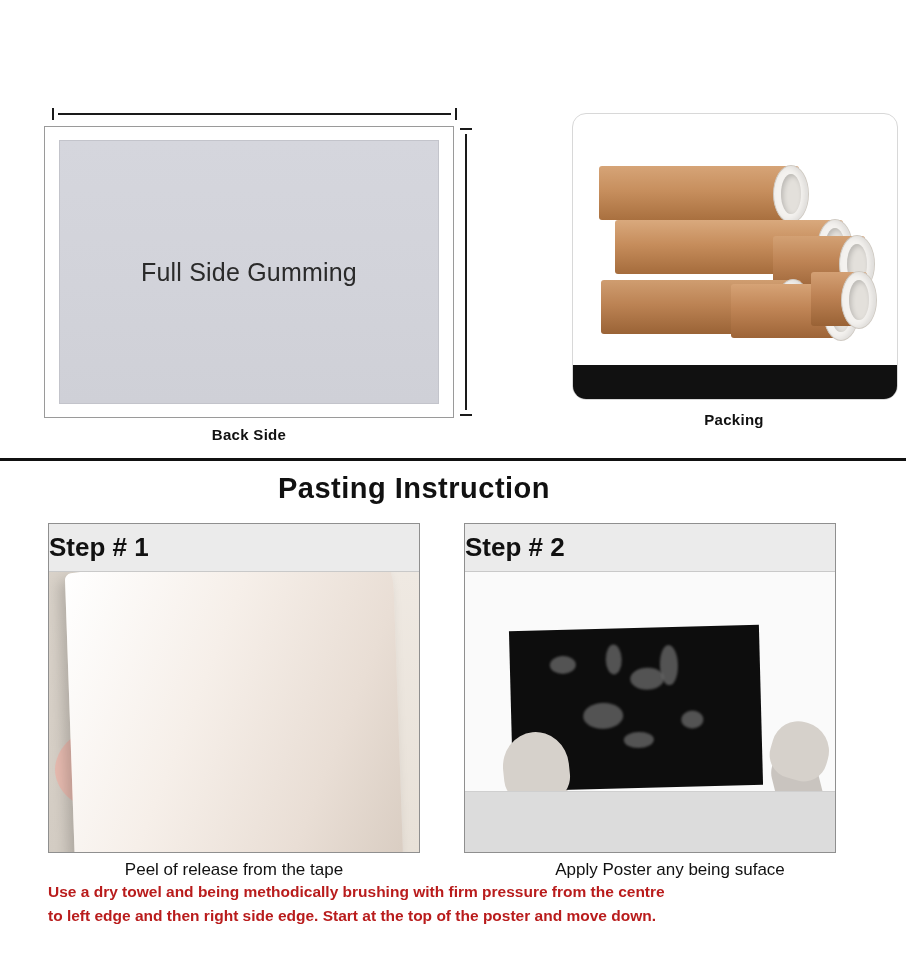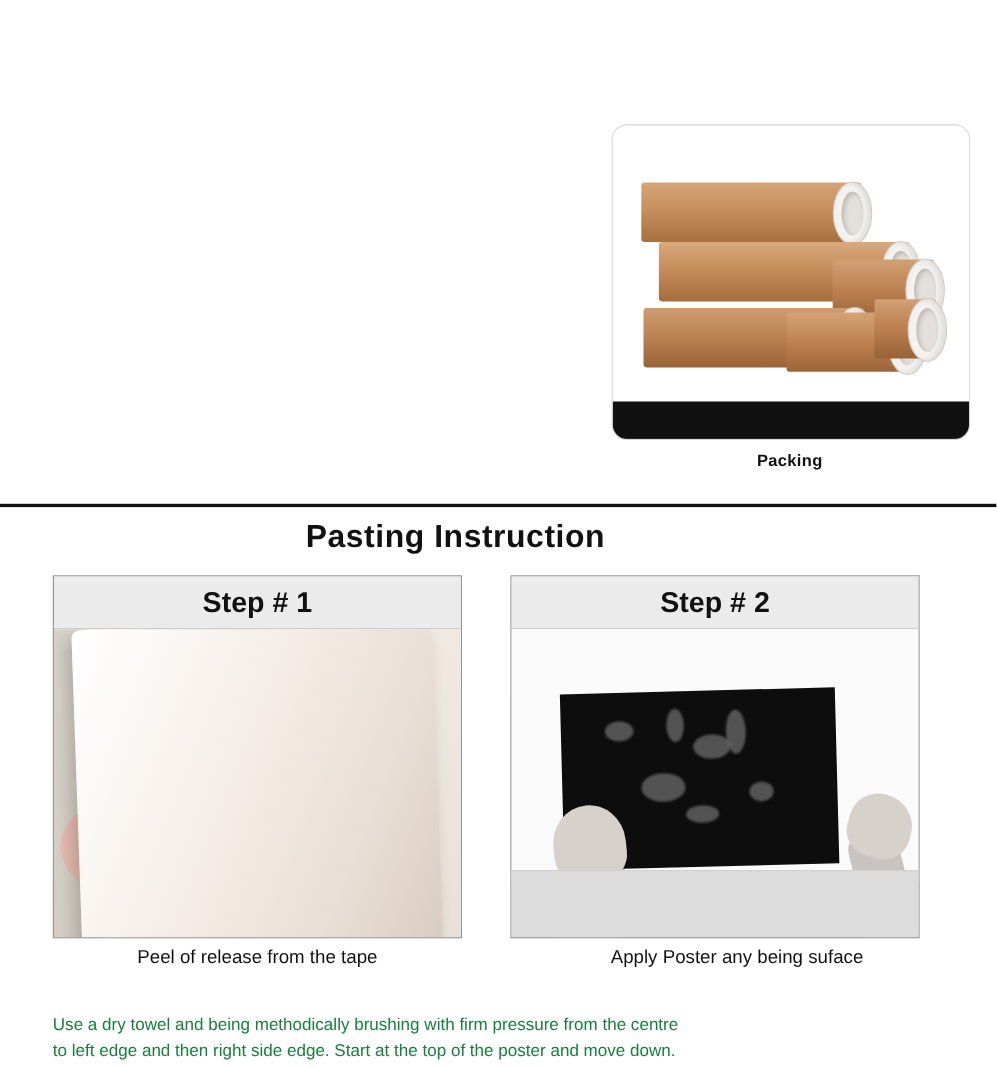--- a/index.html
+++ b/index.html
@@ -118,21 +118,21 @@
   }
   .caption-backside {
     left: 2px;
     top: 318px;
     width: 410px;
   }
 
   
   .packing-block {
     position: absolute;
-    left: 556px;
+    left: 572px;
     top: 113px;
     width: 296px;
     height: 325px;
     padding-left: 32px;
   }
   .photo-frame {
     position: absolute;
     left: 0; top: 0;
     width: 324px;
     height: 285px;
@@ -185,21 +185,21 @@
 
   .step-head {
     position: absolute;
     left: 0; top: 0;
     width: 100%;
     height: 48px;
     background: #ebebeb;
     border-bottom: 1px solid #c9c9c9;
     display: flex;
     align-items: center;
-    justify-content: center;
+    justify-content: flex-start;
     box-sizing: border-box;
   }
   .step-head-text {
     font-size: 26px;
     font-weight: bold;
     color: #111;
   }
   .step-photo {
     position: absolute;
     left: 0;
@@ -215,25 +215,26 @@
     font-size: 17px;
     color: #111;
     text-align: center;
   }
   .cap-step-1 { left: 48px; width: 372px; }
   .cap-step-2 { left: 484px; width: 372px; }
 
   .footer-note {
     position: absolute;
     left: 48px;
-    top: 920px;
+    top: 880px;
     width: 812px;
     font-size: 15.5px;
     line-height: 1.55;
-    color: #15803d;
+    color: #b91c1c;
+    font-weight: bold;
   }
 
   
   
   .tube {
     position: absolute;
     height: 54px;
     border-radius: 4px;
   }
   .tube-body {
@@ -391,20 +392,42 @@
     height: 60px;
     background: #dcdcdc;
     border-top: 1px solid #cfcfcf;
   }
 </style>
 </head>
 <body>
 
 <div class="top-section">
 
+  <div class="backside-block">
+
+    <div class="dim-line-top">
+      <span class="cap-l"></span>
+      <span class="bar"></span>
+      <span class="cap-r"></span>
+    </div>
+
+    <div class="dim-line-right">
+      <span class="cap-t"></span>
+      <span class="bar"></span>
+      <span class="cap-b"></span>
+    </div>
+
+    <div class="sheet-outer">
+      <div class="sheet-inner">
+        <span class="sheet-label">Full Side Gumming</span>
+      </div>
+    </div>
+
+    <div class="caption caption-backside">Back Side</div>
+  </div>
 
   <div class="packing-block">
     <div class="photo-frame">
 
       <div class="tube" style="left:26px; top:52px; width:200px;">
         <div class="tube-body" style="background:linear-gradient(180deg,#d6a477 0%,#c78f5e 45%,#a9703f 100%);"></div>
         <div class="tube-cap">
             <div class="tube-cap-inner"></div>
           </div>
       </div>

